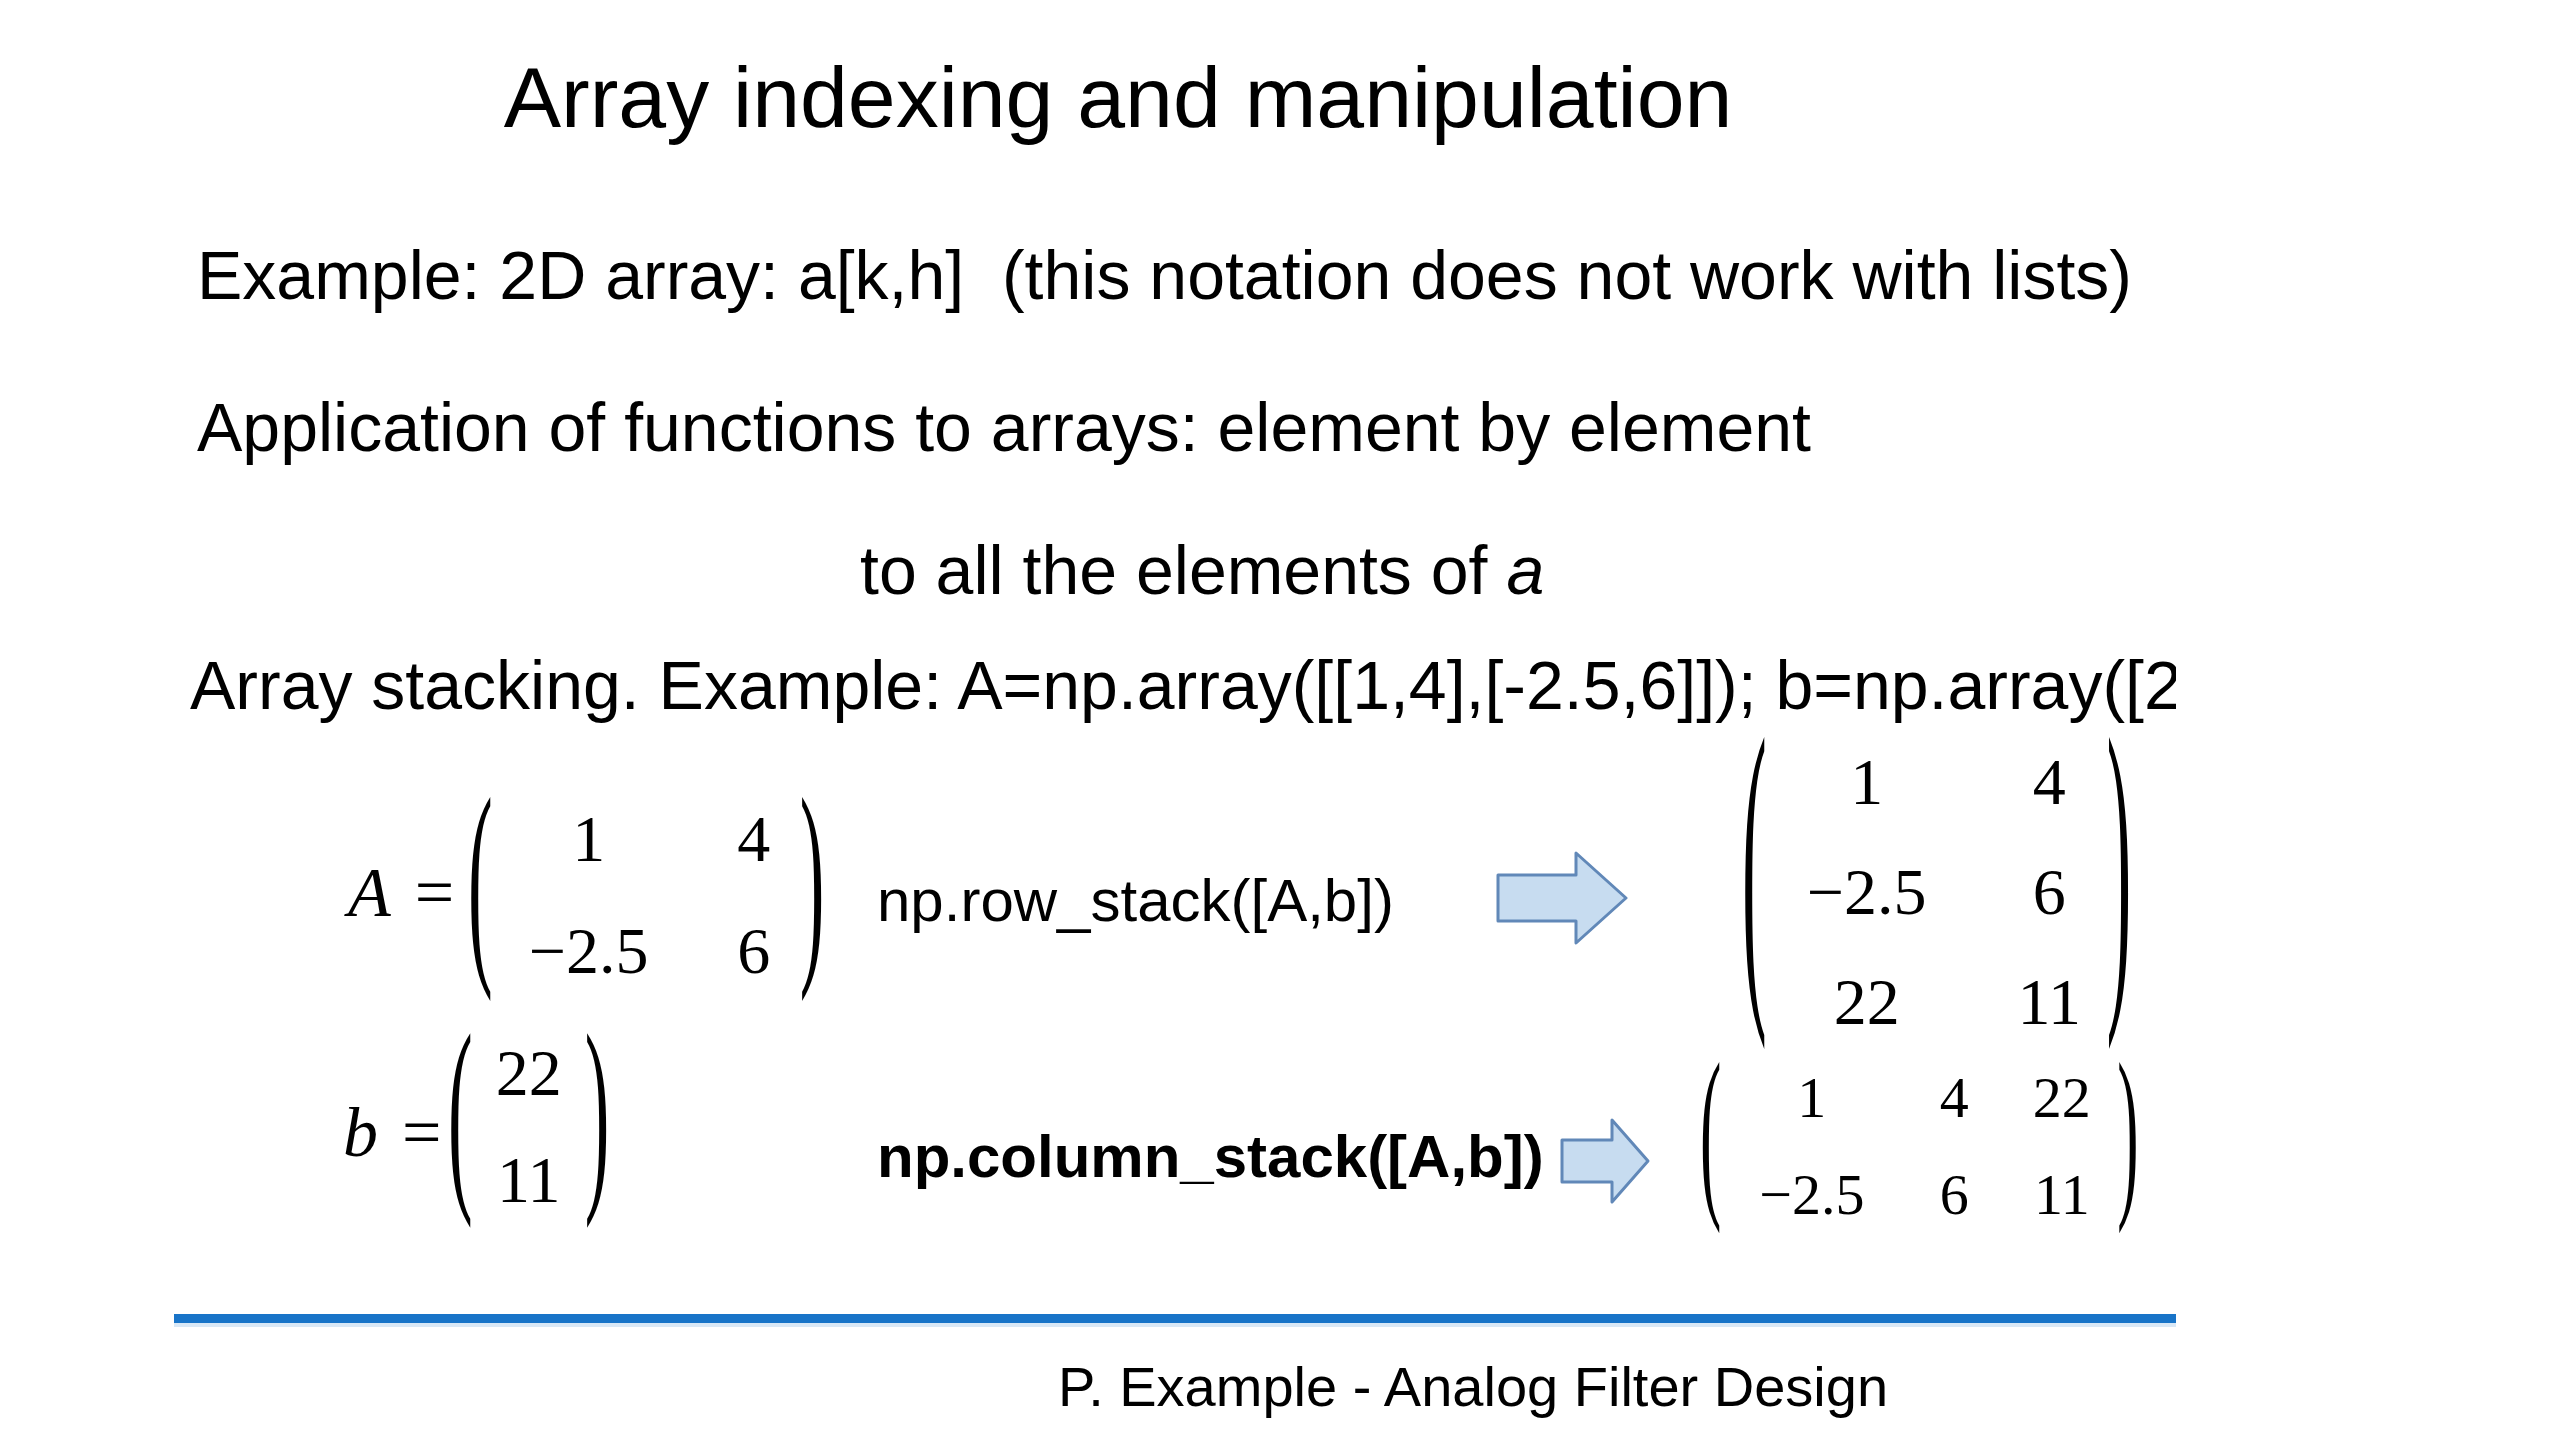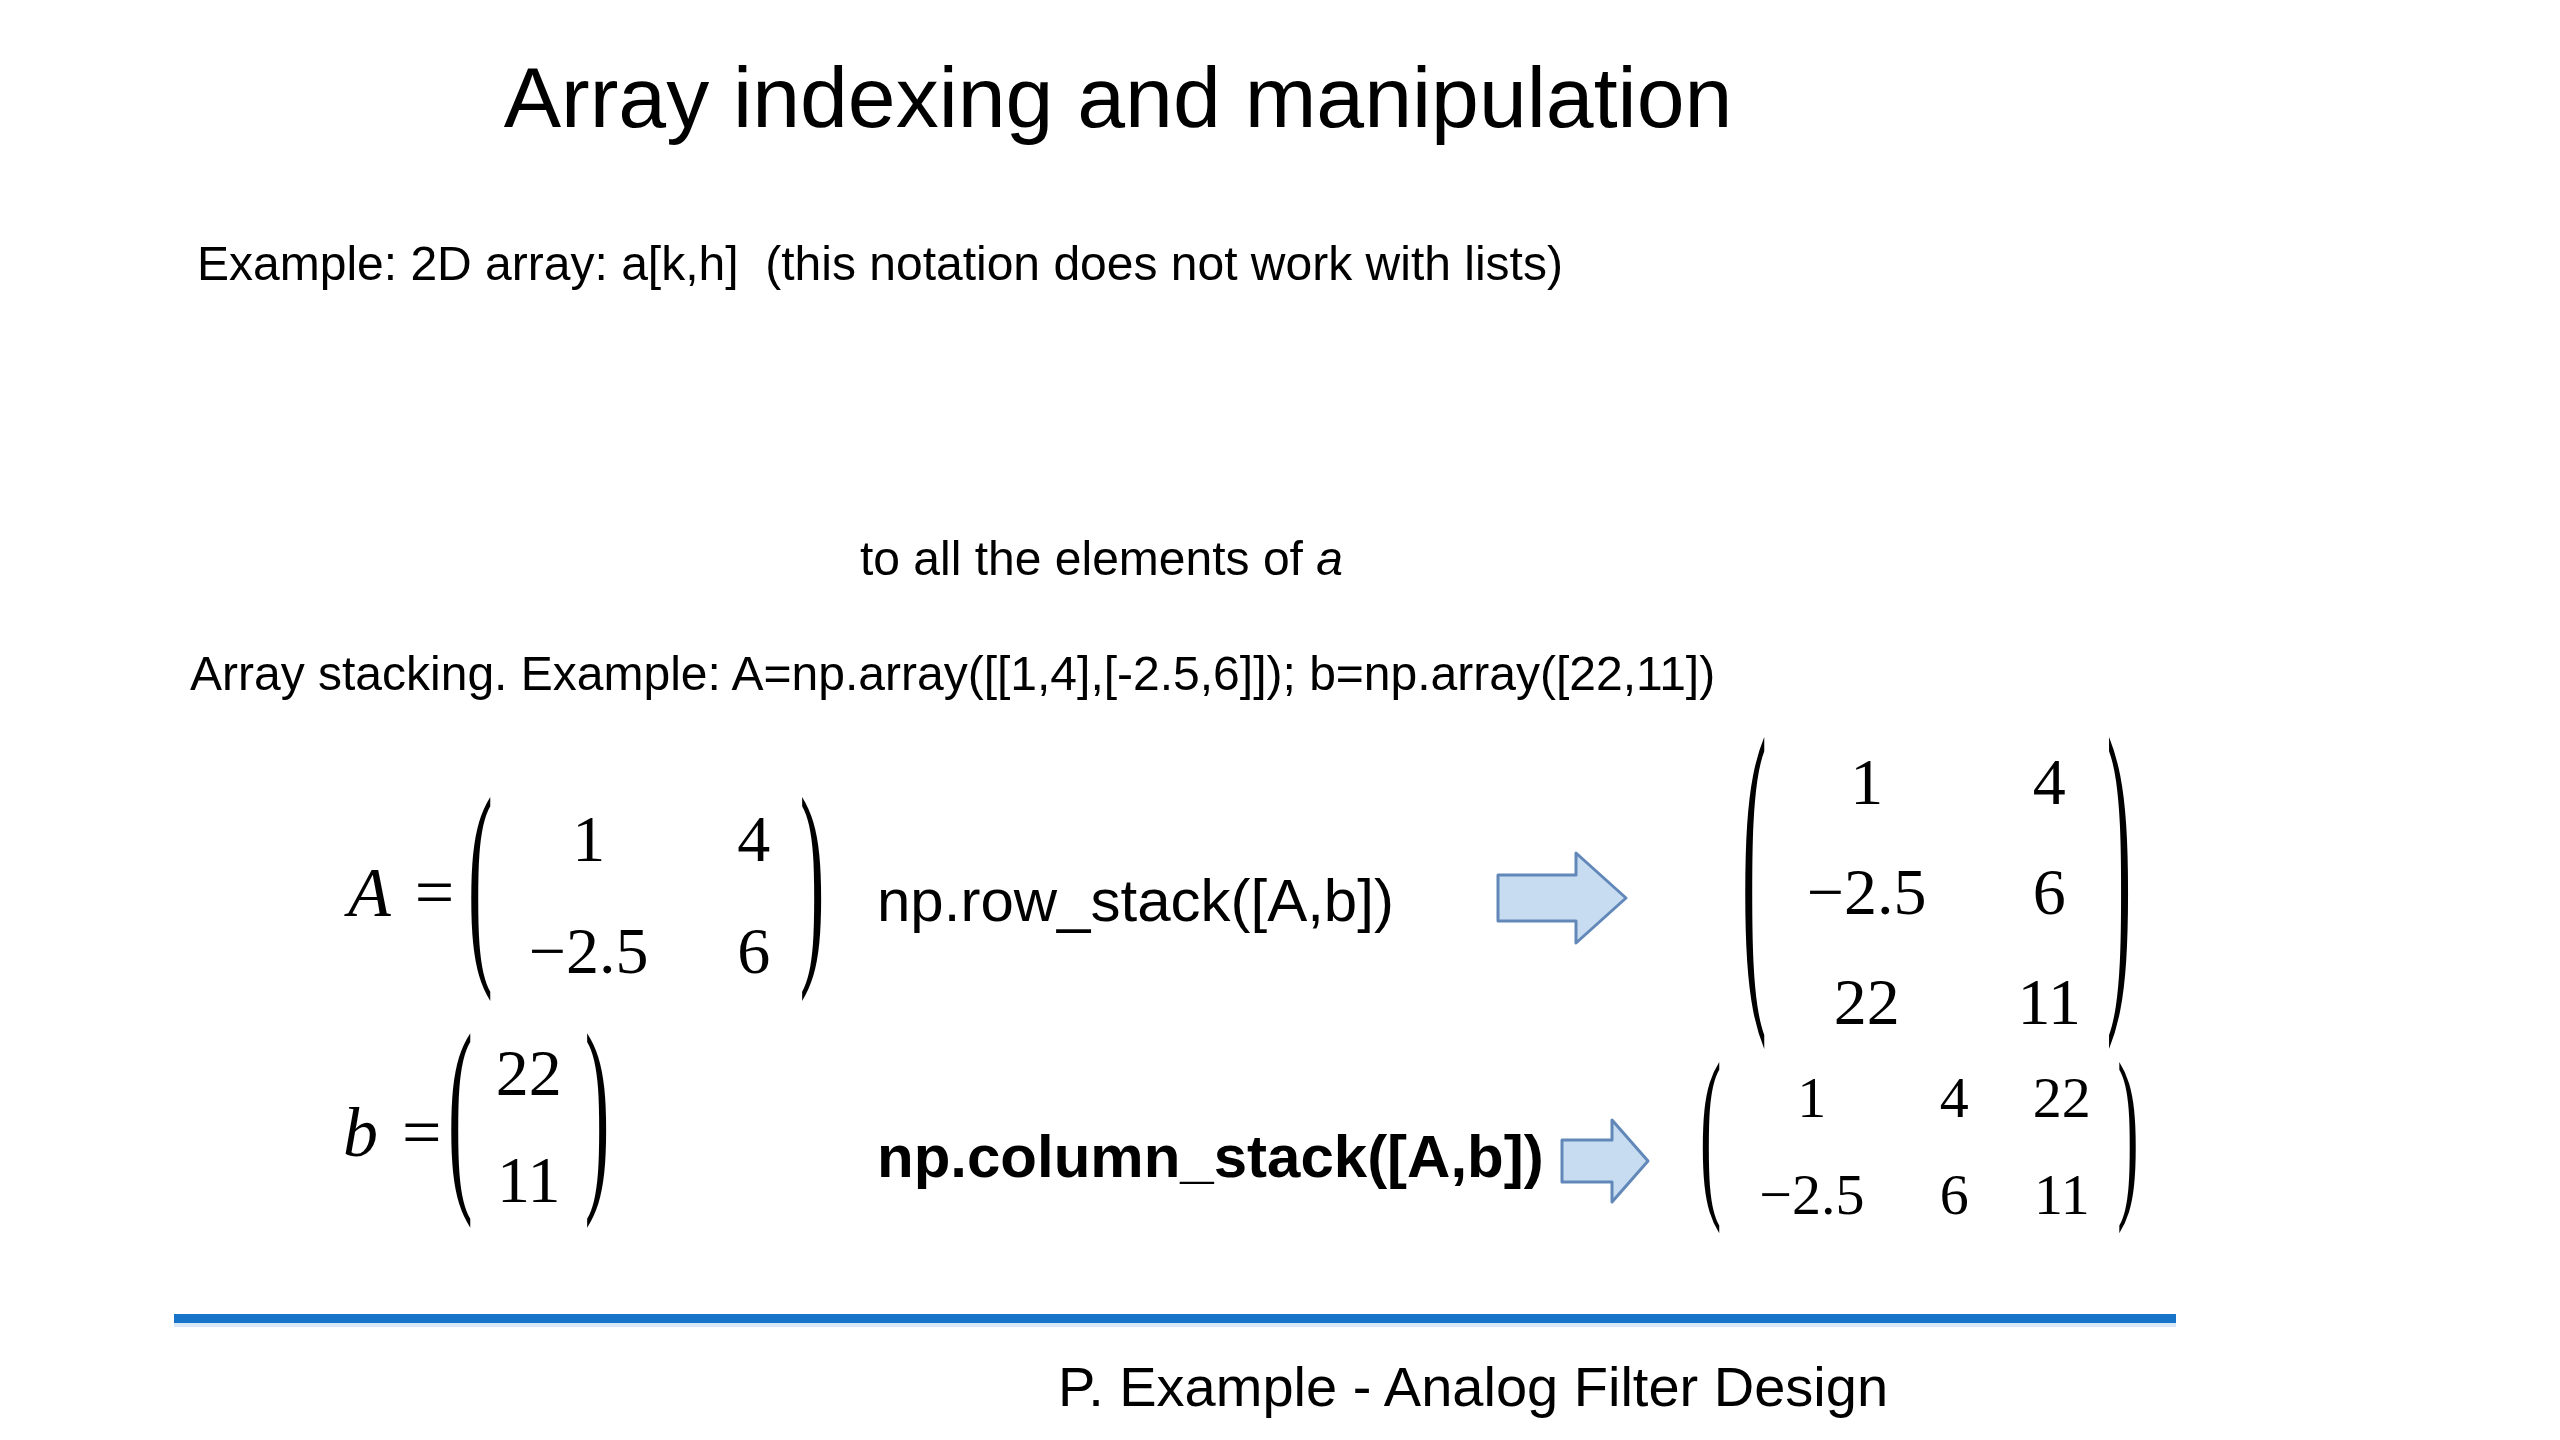--- a/index.html
+++ b/index.html
@@ -14,21 +14,21 @@
   .abs{position:absolute;}
   
   .title{
     left:60px;right:0;top:48px;
     text-align:center;
     font-size:86px;
     letter-spacing:0px;
     white-space:pre;
   }
   
-  .line{font-size:48px;line-height:1.1;white-space:pre;text-align:right;}
+  .line{font-size:68px;line-height:1.1;white-space:pre;text-align:right;}
   .l1{left:197px;top:238px;}
   .l2{left:197px;top:390px;}
   .l3{left:197px;top:460px;}
   .l4{left:860px;top:533px;}
   .l5{left:190px;top:648px;}
   .it{font-style:italic;}
   
   .eqlabel{
     font-family:"Liberation Serif",serif;
     font-size:70px;line-height:1;
@@ -85,20 +85,21 @@
   .pageNum{left:2344px;top:1348px;font-size:38px;color:#8F9193;}
 </style>
 </head>
 <body>
 
 <div id="canvas">
 
   <div class="abs title">Array indexing and manipulation</div>
 
   <div class="abs line l1">Example: 2D array: a[k,h]  (this notation does not work with lists)</div>
+  <div class="abs line l2">Application of functions to arrays: element by element</div>
   <div class="abs line l4"><span>to all the elements of </span><span class="it">a</span></div>
   <div class="abs line l5">Array stacking. Example: A=np.array([[1,4],[-2.5,6]]); b=np.array([22,11])</div>
 
   <div class="abs eqlabel eqA">
     <span class="var">A</span>
     <span>=</span>
   </div>
   <div class="abs mat matA">
     <span class="paren">(</span>
     <div class="grid">

